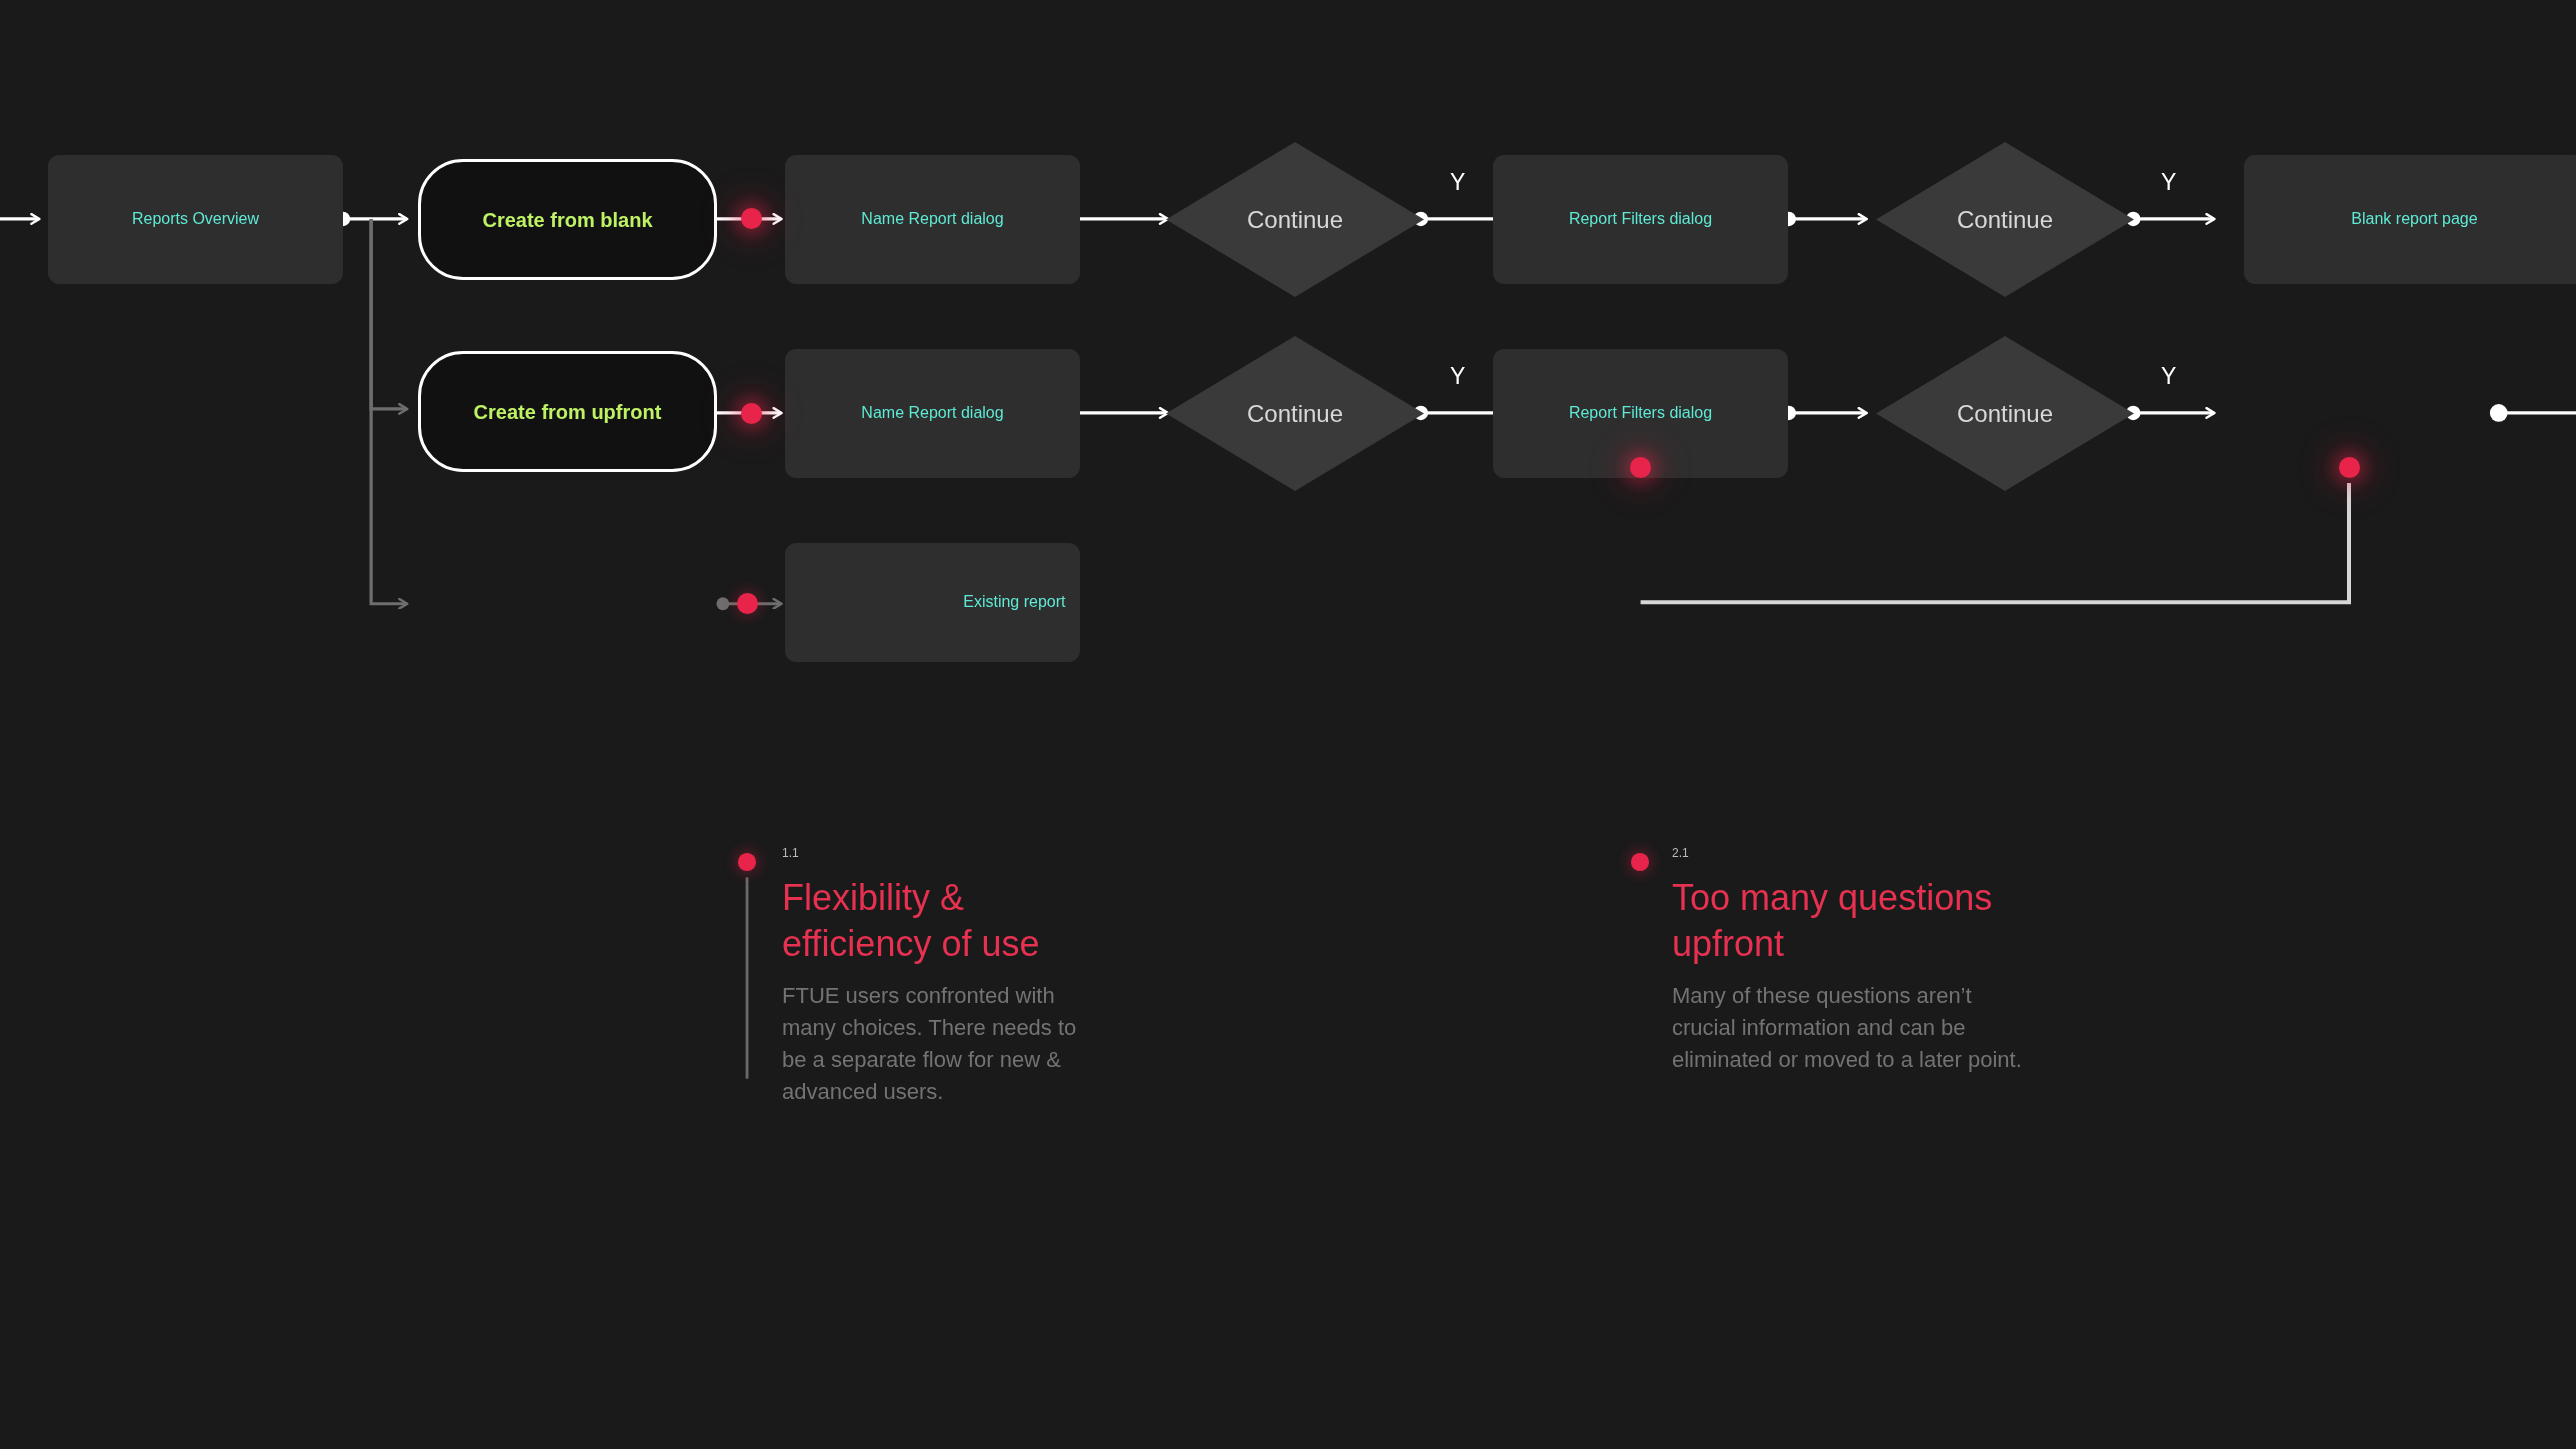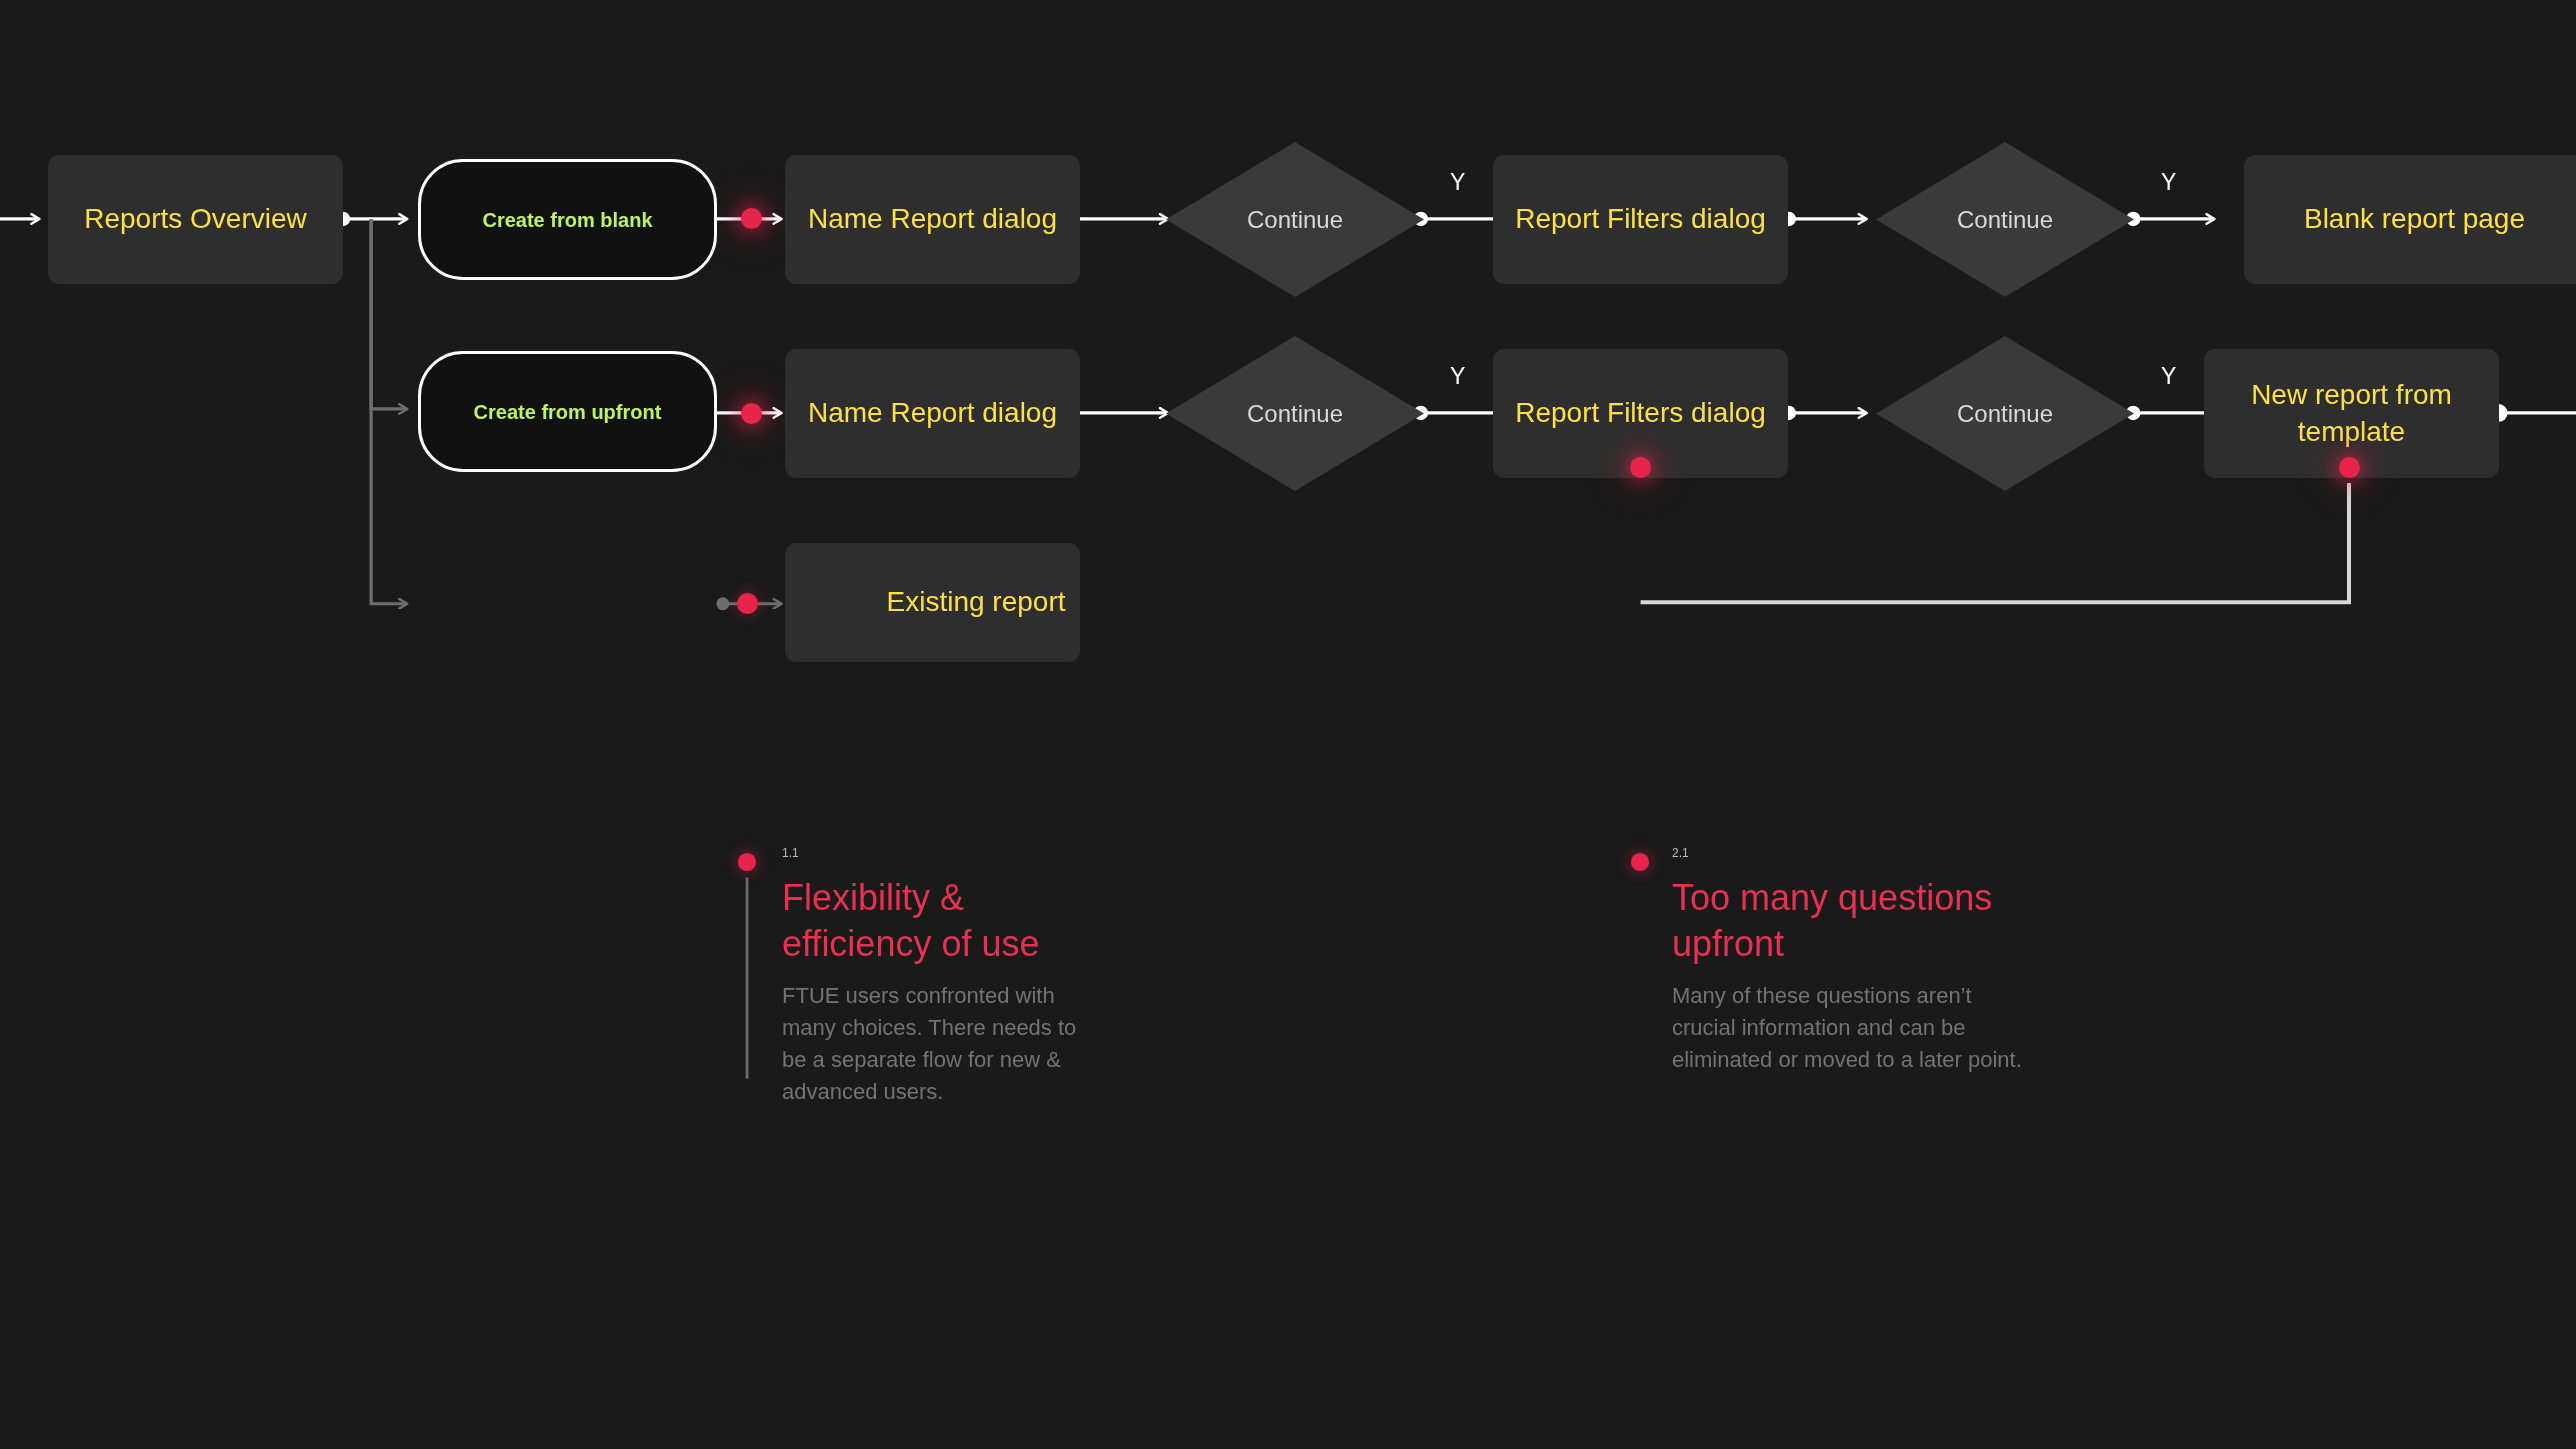--- a/index.html
+++ b/index.html
@@ -34,22 +34,22 @@
     box-sizing: border-box;
     display: flex;
     align-items: center;
     justify-content: center;
     text-align: center;
     line-height: 1.3;
   }
   .node.rect {
     background: #2e2e2e;
     border-radius: 11.3px;
-    color: #fde047;
-    font-size: 28px;
+    color: #5eead4;
+    font-size: 16px;
     font-weight: 400;
     padding: 0 14.5px;
   }
   .node.pill {
     background: #111111;
     border: 3.2px solid #ffffff;
     border-radius: 45px;
     color: #bef264;
     font-size: 20px;
     font-weight: 700;
@@ -257,23 +257,20 @@
     <span>Report Filters dialog</span>
   </div>
   <div class="dot" style="left:1630px; top:457px;"></div>
 
   <div class="node diamond" style="left:1876px; top:336px; width:258px; height:155px;">
     <span class="dshape"></span>
     <span class="dlabel">Continue</span>
   </div>
   <div class="edge-label" style="left:2161px; top:365px;">Y</div>
 
-  <div class="node rect" style="left:2204px; top:349px; width:295px; height:129px;">
-    <span>New report from template</span>
-  </div>
   <div class="dot" style="left:2339px; top:457px;"></div>
 
   <div class="dot flat" style="left:737px; top:593px;"></div>
 
   <div class="node rect" style="left:785px; top:543px; width:295px; height:119px;justify-content:flex-end;">
     <span>Existing report</span>
   </div>
 
   <div class="ann-dot" style="left:738px; top:853px;"></div>
   <div class="annotation" style="left:782px; top:847px;">

